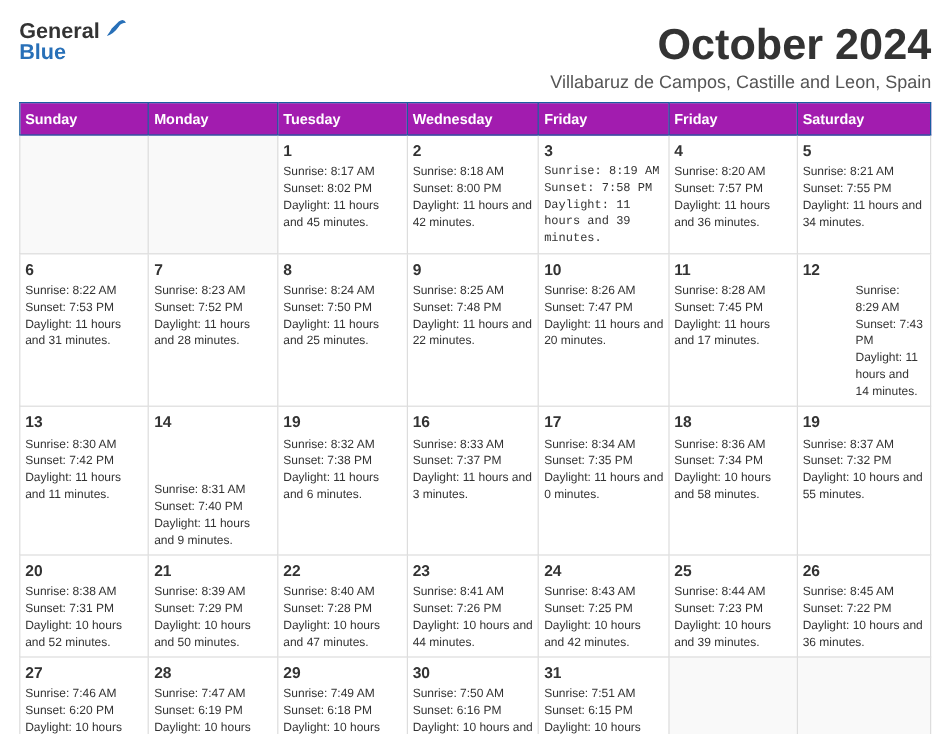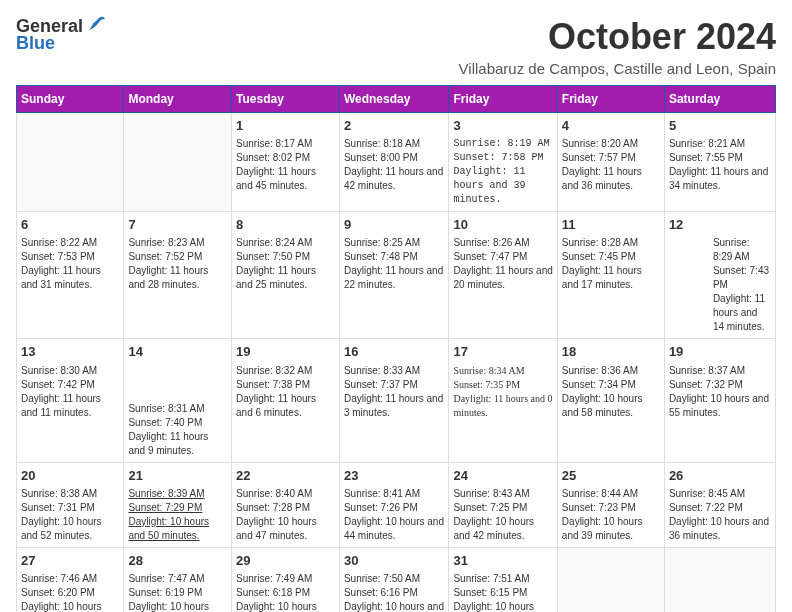--- a/index.html
+++ b/index.html
@@ -228,21 +228,21 @@
 Daylight: 11 hours and 6 minutes.</div>
         </td>
         <td>
           <div class="day-number">16</div>
           <div class="day-info" style="white-space: pre-line;">Sunrise: 8:33 AM
 Sunset: 7:37 PM
 Daylight: 11 hours and 3 minutes.</div>
         </td>
         <td>
           <div class="day-number">17</div>
-          <div class="day-info" style="white-space: pre-line; font-family: Liberation Serif, serif;">Sunrise: 8:34 AM
+          <div class="day-info" style="white-space: pre-line;">Sunrise: 8:34 AM
 Sunset: 7:35 PM
 Daylight: 11 hours and 0 minutes.</div>
         </td>
         <td>
           <div class="day-number">18</div>
           <div class="day-info" style="white-space: pre-line;">Sunrise: 8:36 AM
 Sunset: 7:34 PM
 Daylight: 10 hours and 58 minutes.</div>
         </td>
         <td>
@@ -254,21 +254,21 @@
       </tr>
       <tr>
         <td>
           <div class="day-number">20</div>
           <div class="day-info" style="white-space: pre-line;">Sunrise: 8:38 AM
 Sunset: 7:31 PM
 Daylight: 10 hours and 52 minutes.</div>
         </td>
         <td>
           <div class="day-number">21</div>
-          <div class="day-info" style="white-space: pre-line; text-decoration: underline;">Sunrise: 8:39 AM
+          <div class="day-info" style="white-space: pre-line;">Sunrise: 8:39 AM
 Sunset: 7:29 PM
 Daylight: 10 hours and 50 minutes.</div>
         </td>
         <td>
           <div class="day-number">22</div>
           <div class="day-info" style="white-space: pre-line;">Sunrise: 8:40 AM
 Sunset: 7:28 PM
 Daylight: 10 hours and 47 minutes.</div>
         </td>
         <td>

